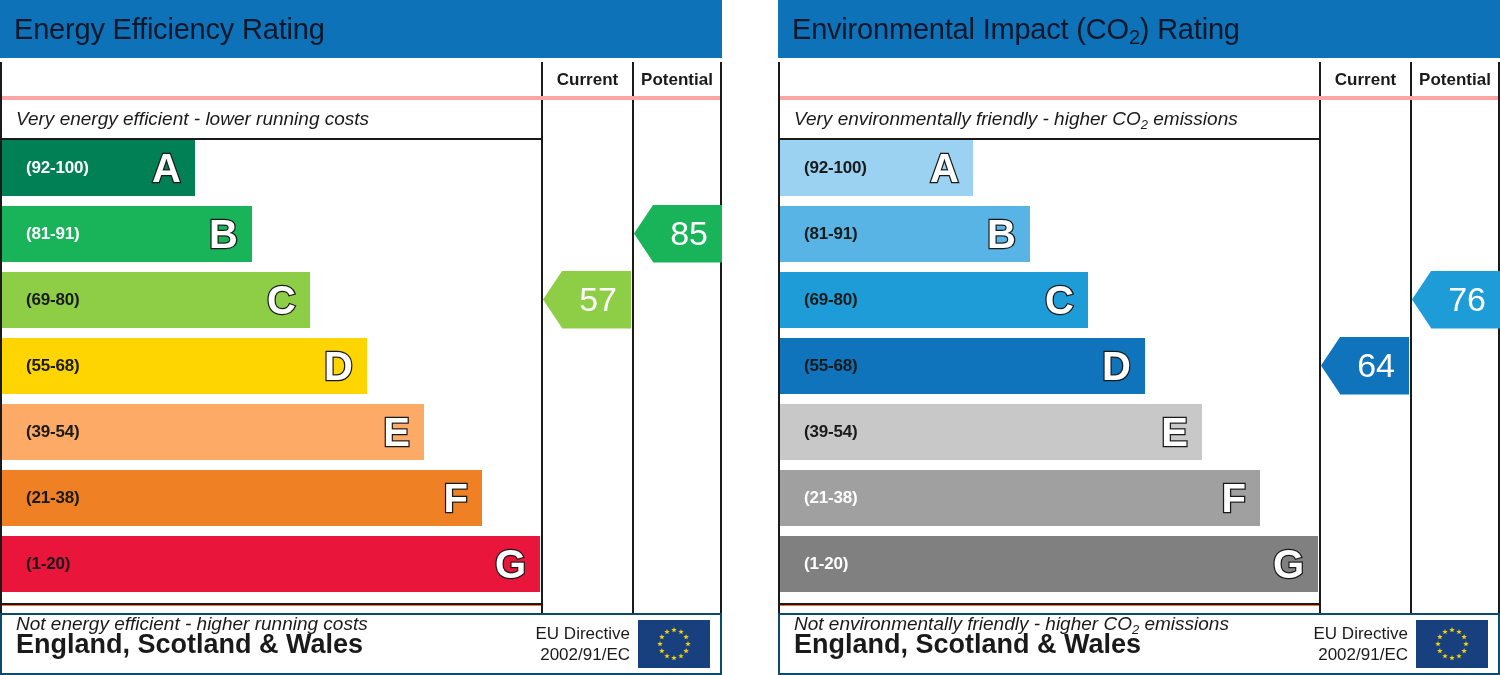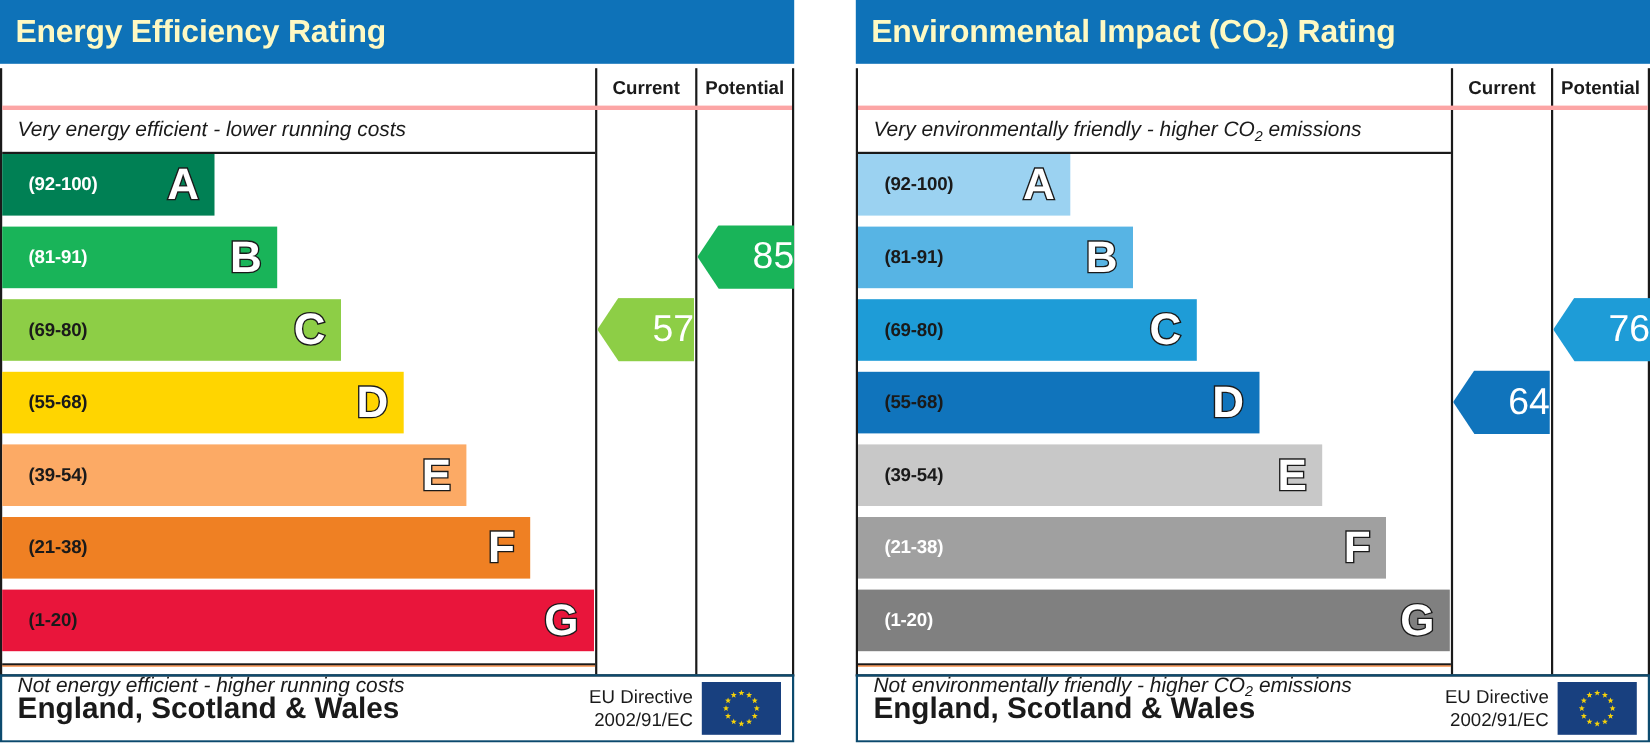--- a/index.html
+++ b/index.html
@@ -23,23 +23,23 @@
     height: 675px;
   }
   .epc.left  { left: 0px; }
   .epc.right { left: 778px; }
 
   .epc-header {
     height: 58px;
     display: flex;
     align-items: center;
     padding-left: 14px;
-    color: #fef9c3;
+    color: #0f172a;
     font-size: 29px;
-    font-weight: bold;
+    font-weight: normal;
     letter-spacing: -0.2px;
   }
   .epc-header sub {
     font-size: 20px;
     vertical-align: baseline;
     position: relative;
     top: 5px;
   }
 
   .epc-body {
@@ -145,20 +145,21 @@
     paint-order: stroke fill;
   }
 
   
   .marker {
     position: absolute;
     height: 58px;
     display: flex;
     align-items: center;
     justify-content: flex-end;
+    padding-right: 14px;
     color: #ffffff;
     font-size: 34px;
     font-weight: normal;
     clip-path: polygon(0% 50%, 22% 0%, 100% 0%, 100% 100%, 22% 100%);
   }
   .marker.current   { left: 541px; width: 88px; }
   .marker.potential { left: 632px; width: 88px; }
 
   
   .epc-footer {

